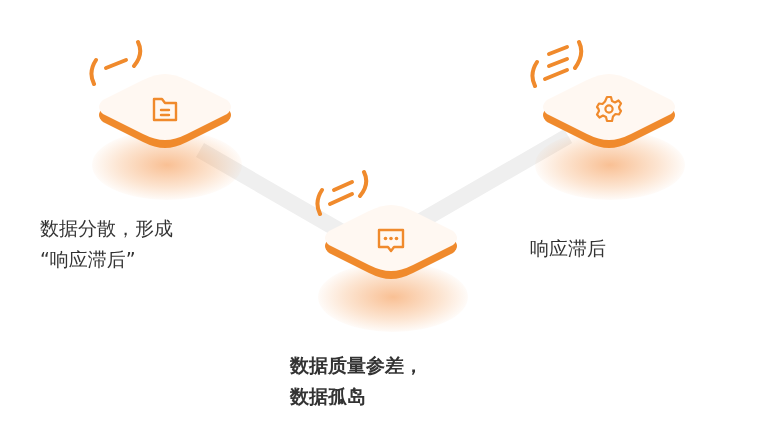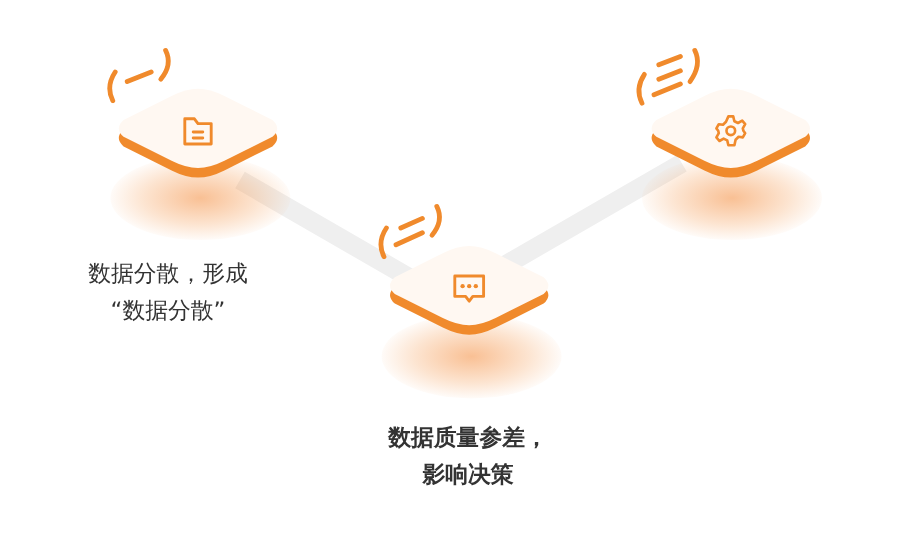--- a/index.html
+++ b/index.html
@@ -6,21 +6,21 @@
   body { width:761px; height:445px; position:relative; overflow:hidden;
          font-family:"DejaVu Sans","Liberation Sans",sans-serif; }
   .bar { position:absolute; height:16px; background:#efefef; transform-origin:0 50%; }
   .glow { position:absolute; width:150px; height:70px; border-radius:50%;
           background:radial-gradient(ellipse at center, rgba(244,140,60,0.55) 0%, rgba(246,160,90,0.28) 45%, rgba(255,255,255,0) 75%); }
   .tile-wrap { position:absolute; width:140px; height:80px; }
   .tile-base { position:absolute; left:0; top:6px; width:140px; height:74px; }
   .tile-top  { position:absolute; left:0; top:0; width:140px; height:74px; }
   .icon { position:absolute; left:55px; top:22px; width:30px; height:30px; }
   .num { position:absolute; width:60px; height:50px; }
-  .label { position:absolute; text-align:center; color:#333333; font-size:19px; line-height:31px; white-space:nowrap; }
+  .label { position:absolute; text-align:left; color:#333333; font-size:19px; line-height:31px; white-space:nowrap; }
 </style>
 </head>
 <body>
 
 <div class="bar" style="left:200px; top:142px; width:175px; transform:rotate(30deg);"></div>
 <div class="bar" style="left:395px; top:228px; width:200px; transform:rotate(-30deg);"></div>
 
 <div class="glow" style="left:92px; top:130px;"></div>
 <div class="glow" style="left:318px; top:262px;"></div>
 <div class="glow" style="left:535px; top:130px;"></div>
@@ -39,21 +39,21 @@
   <svg class="tile-top" viewBox="0 0 140 74">
       <path d="M70 2 Q80 2 92 8 L132 28 Q140 35 132 42 L92 62 Q80 68 70 68 Q60 68 48 62 L8 42 Q0 35 8 28 L48 8 Q60 2 70 2Z" fill="#fff8f2"></path>
     </svg>
   <svg class="icon" viewBox="0 0 30 30">
     <path d="M4 5 H12 L15 9 H26 V26 H4 Z" fill="none" stroke="#f08a2c" stroke-width="2.4" stroke-linejoin="round"></path>
     <path d="M11 16 H19 M11 21 H19" stroke="#f08a2c" stroke-width="2.4" stroke-linecap="round"></path>
   </svg>
 </div>
 <div class="label" style="left:40px; top:213px; width:200px;">
   <div>数据分散，形成</div>
-  <div>“数据分散”</div>
+  <div>“响应滞后”</div>
 </div>
 
 <div class="num" style="left:312px; top:166px;">
   <svg width="60" height="50" viewBox="0 0 60 50">
     <path d="M10 24 Q2 36 8 48" fill="none" stroke="#f08a2c" stroke-width="4" stroke-linecap="round"></path>
     <path d="M22 24 L40 16" fill="none" stroke="#f08a2c" stroke-width="4" stroke-linecap="round"></path>
     <path d="M18 38 L40 28" fill="none" stroke="#f08a2c" stroke-width="4" stroke-linecap="round"></path>
     <path d="M52 6 Q58 18 48 30" fill="none" stroke="#f08a2c" stroke-width="4" stroke-linecap="round"></path>
   </svg>
 </div>
@@ -66,21 +66,21 @@
     </svg>
   <svg class="icon" viewBox="0 0 30 30">
     <path d="M3 5 H27 V22 H18 L15 26 L12 22 H3 Z" fill="none" stroke="#f08a2c" stroke-width="2.4" stroke-linejoin="round"></path>
     <circle cx="9.5" cy="13.5" r="1.8" fill="#f08a2c"></circle>
     <circle cx="15" cy="13.5" r="1.8" fill="#f08a2c"></circle>
     <circle cx="20.5" cy="13.5" r="1.8" fill="#f08a2c"></circle>
   </svg>
 </div>
 <div class="label" style="left:290px; top:350px; width:200px;font-weight:bold;">
   <div>数据质量参差，</div>
-  <div>影响决策</div>
+  <div>数据孤岛</div>
 </div>
 
 <div class="num" style="left:527px; top:36px;">
   <svg width="60" height="56" viewBox="0 0 60 56">
     <path d="M10 26 Q2 38 8 50" fill="none" stroke="#f08a2c" stroke-width="4" stroke-linecap="round"></path>
     <path d="M22 18 L40 11" fill="none" stroke="#f08a2c" stroke-width="4" stroke-linecap="round"></path>
     <path d="M22 30 L40 23" fill="none" stroke="#f08a2c" stroke-width="4" stroke-linecap="round"></path>
     <path d="M18 43 L40 34" fill="none" stroke="#f08a2c" stroke-width="4" stroke-linecap="round"></path>
     <path d="M52 6 Q58 18 48 32" fill="none" stroke="#f08a2c" stroke-width="4" stroke-linecap="round"></path>
   </svg>
@@ -91,13 +91,14 @@
     </svg>
   <svg class="tile-top" viewBox="0 0 140 74">
       <path d="M70 2 Q80 2 92 8 L132 28 Q140 35 132 42 L92 62 Q80 68 70 68 Q60 68 48 62 L8 42 Q0 35 8 28 L48 8 Q60 2 70 2Z" fill="#fff8f2"></path>
     </svg>
   <svg class="icon" viewBox="0 0 30 30">
     <path d="M13 3 H17 L18 7 L21 8.5 L24.5 6.5 L27 9.5 L25 13 L25.5 15 L27 17 L25 20.5 L21.5 20 L19 22.5 L18 27 H13 L12 23 L9 21.5 L5.5 23.5 L3 20.5 L5 17 L4.5 15 L3 13 L5 9.5 L8.5 10 L11 7.5 Z" fill="none" stroke="#f08a2c" stroke-width="2.2" stroke-linejoin="round"></path>
     <circle cx="15" cy="15" r="3.6" fill="none" stroke="#f08a2c" stroke-width="2.2"></circle>
   </svg>
 </div>
 <div class="label" style="left:530px; top:233px; width:200px;">
+  <div>响应滞后</div>
 </div>
 
 </body></html>

